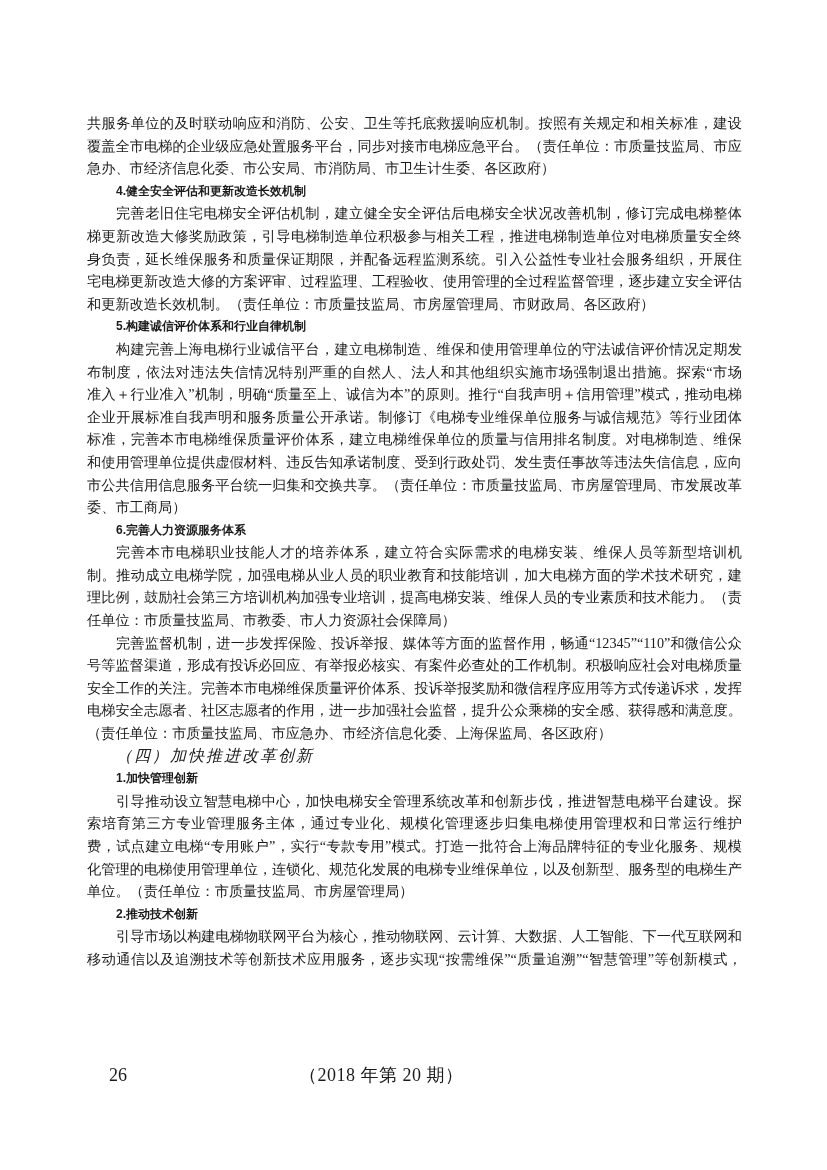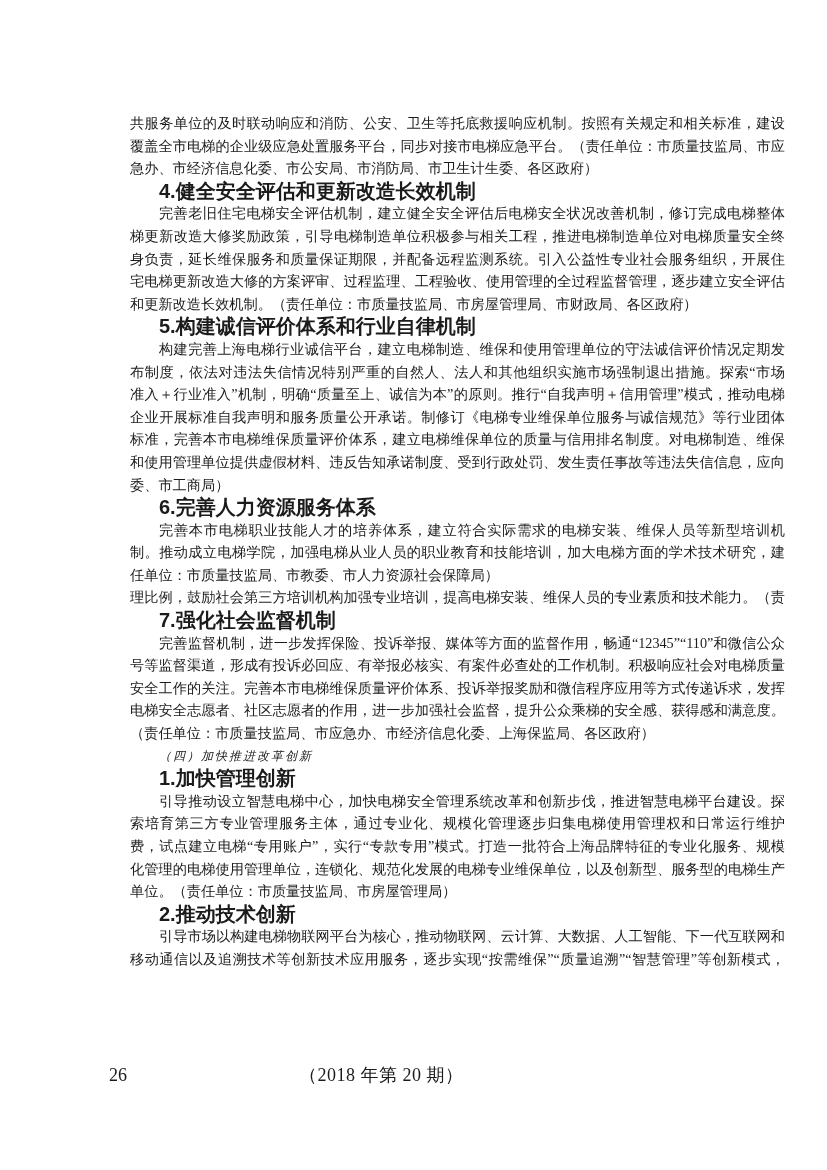--- a/index.html
+++ b/index.html
@@ -14,47 +14,46 @@
     background: #ffffff;
     font-family: "Liberation Serif", serif;
     color: #1b1b1b;
     overflow: hidden;
   }
   .textblock {
     position: absolute;
     left: 87px;
     top: 112px;
     width: 655px;
-    margin-left: 43px;
   }
   .line {
     height: 22.6px;
     line-height: 22.6px;
     font-size: 14.2px;
     text-align: justify;
     text-align-last: justify;
     text-justify: inter-character;
     white-space: normal;
     overflow: hidden;
   }
   .line.start { padding-left: 29px; }
   .line.end { text-align-last: left; }
   .line.heading {
     padding-left: 29px;
     text-align-last: left;
     font-weight: bold;
     font-family: "Liberation Sans", sans-serif;
-    font-size: 20px;
+    font-size: 12px;
   }
   .line.heading-kai {
     padding-left: 29px;
     text-align-last: left;
     font-style: italic;
     letter-spacing: 2px;
-    font-size: 12px;
+    font-size: 16px;
   }
   .footer {
     position: absolute;
     left: 87px;
     top: 1065px;
     width: 655px;
     height: 20px;
     font-size: 18px;
     line-height: 20px;
   }
@@ -84,27 +83,27 @@
       <div class="line full">身负责，延长维保服务和质量保证期限，并配备远程监测系统。引入公益性专业社会服务组织，开展住</div>
       <div class="line full">宅电梯更新改造大修的方案评审、过程监理、工程验收、使用管理的全过程监督管理，逐步建立安全评估</div>
       <div class="line end">和更新改造长效机制。（责任单位：市质量技监局、市房屋管理局、市财政局、各区政府）</div>
       <div class="line heading">5.构建诚信评价体系和行业自律机制</div>
       <div class="line start">构建完善上海电梯行业诚信平台，建立电梯制造、维保和使用管理单位的守法诚信评价情况定期发</div>
       <div class="line full">布制度，依法对违法失信情况特别严重的自然人、法人和其他组织实施市场强制退出措施。探索“市场</div>
       <div class="line full">准入＋行业准入”机制，明确“质量至上、诚信为本”的原则。推行“自我声明＋信用管理”模式，推动电梯</div>
       <div class="line full">企业开展标准自我声明和服务质量公开承诺。制修订《电梯专业维保单位服务与诚信规范》等行业团体</div>
       <div class="line full">标准，完善本市电梯维保质量评价体系，建立电梯维保单位的质量与信用排名制度。对电梯制造、维保</div>
       <div class="line full">和使用管理单位提供虚假材料、违反告知承诺制度、受到行政处罚、发生责任事故等违法失信信息，应向</div>
+      <div class="line full">市公共信用信息服务平台统一归集和交换共享。（责任单位：市质量技监局、市房屋管理局、市发展改革</div>
       <div class="line end">委、市工商局）</div>
       <div class="line heading">6.完善人力资源服务体系</div>
       <div class="line start">完善本市电梯职业技能人才的培养体系，建立符合实际需求的电梯安装、维保人员等新型培训机</div>
       <div class="line full">制。推动成立电梯学院，加强电梯从业人员的职业教育和技能培训，加大电梯方面的学术技术研究，建</div>
+      <div class="line full">理比例，鼓励社会第三方培训机构加强专业培训，提高电梯安装、维保人员的专业素质和技术能力。（责</div>
       <div class="line end">任单位：市质量技监局、市教委、市人力资源社会保障局）</div>
-      <div class="line full">理比例，鼓励社会第三方培训机构加强专业培训，提高电梯安装、维保人员的专业素质和技术能力。（责</div>
-      <div class="line heading">7.强化社会监督机制</div>
       <div class="line start">完善监督机制，进一步发挥保险、投诉举报、媒体等方面的监督作用，畅通“12345”“110”和微信公众</div>
       <div class="line full">号等监督渠道，形成有投诉必回应、有举报必核实、有案件必查处的工作机制。积极响应社会对电梯质量</div>
       <div class="line full">安全工作的关注。完善本市电梯维保质量评价体系、投诉举报奖励和微信程序应用等方式传递诉求，发挥</div>
       <div class="line full">电梯安全志愿者、社区志愿者的作用，进一步加强社会监督，提升公众乘梯的安全感、获得感和满意度。</div>
       <div class="line end">（责任单位：市质量技监局、市应急办、市经济信息化委、上海保监局、各区政府）</div>
       <div class="line heading-kai">（四）加快推进改革创新</div>
       <div class="line heading">1.加快管理创新</div>
       <div class="line start">引导推动设立智慧电梯中心，加快电梯安全管理系统改革和创新步伐，推进智慧电梯平台建设。探</div>
       <div class="line full">索培育第三方专业管理服务主体，通过专业化、规模化管理逐步归集电梯使用管理权和日常运行维护</div>
       <div class="line full">费，试点建立电梯“专用账户”，实行“专款专用”模式。打造一批符合上海品牌特征的专业化服务、规模</div>

